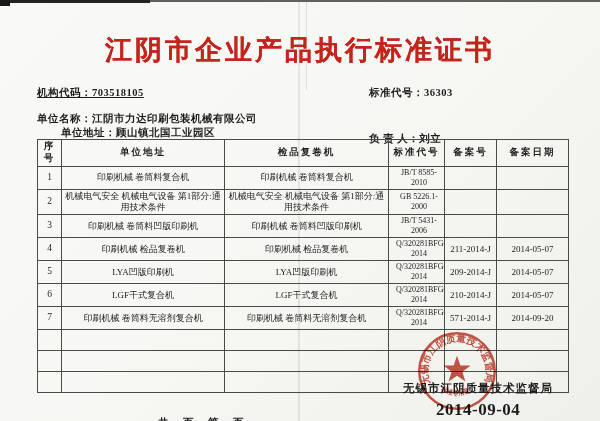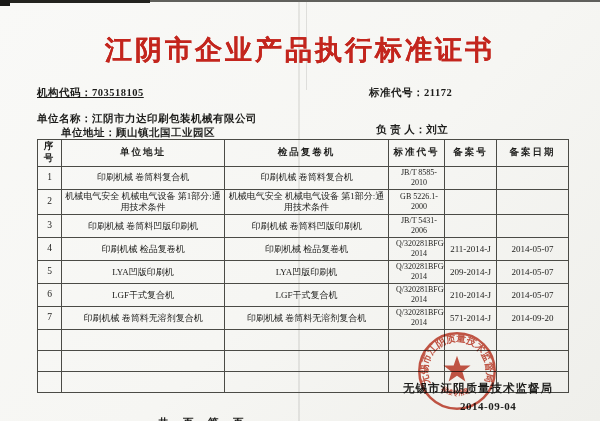--- a/index.html
+++ b/index.html
@@ -20,62 +20,62 @@
     position:absolute; left:0; top:32px; width:600px; text-align:center;
     font-size:27px; font-weight:bold; color:#c3251d; letter-spacing:3px;
     text-shadow:0 0 .4px #c3251d;
   }
 
   .field { position:absolute; font-size:10.5px; font-weight:bold; letter-spacing:.5px; white-space:nowrap; }
   .f-orgcode { left:37px;  top:86px;text-decoration:underline; }
   .f-certno  { left:369px; top:86px; }
   .f-company { left:37px;  top:112px; }
   .f-address { left:37px;  top:126px;margin-left:24px; }
-  .f-person  { left:369px; top:123px;margin-left:7px; }
+  .f-person  { left:369px; top:132px; }
 
   table.cert {
     position:absolute; left:37px; top:139px; width:531px;
     border-collapse:collapse; table-layout:fixed;
   }
   table.cert th, table.cert td {
     border:1px solid #4b4b46; text-align:center; vertical-align:middle;
     padding:1px 2px; color:#1d1d1b; line-height:1.25; overflow:hidden;
   }
   table.cert th { font-size:9.5px; font-weight:bold; letter-spacing:2px; height:18px; }
   tr.data-row td { font-size:9px; height:19px; }
   tr.data-row td.col0 { font-size:9.5px; }
   tr.data-row td.col3 { font-size:8px; letter-spacing:0;padding-left:7px; }
   tr.empty-row td { height:18px; }
   col.c0 { width:24px; } col.c1 { width:163px; } col.c2 { width:164px; }
   col.c3 { width:56px; } col.c4 { width:52px; }  col.c5 { width:72px; }
 
   .footer-pages { position:absolute; left:158px; top:384px; font-size:10.5px; font-weight:bold; letter-spacing:2px;margin-top:32px; }
   .footer-authority { position:absolute; left:403px; top:381px; font-size:11.5px; font-weight:bold; letter-spacing:1px; }
-  .footer-date { position:absolute; left:436px; top:400px; font-size:11px; font-weight:bold; letter-spacing:.5px;margin-left:24px; }
+  .footer-date { position:absolute; left:436px; top:400px; font-size:17px; font-weight:bold; letter-spacing:.5px; }
 
   .stamp { position:absolute; left:407px; top:321px; width:100px; height:100px;
            mix-blend-mode:multiply; opacity:.88; }
   .stamp svg { width:100%; height:100%; }
   .stamp text { font-family:"Liberation Serif","DejaVu Serif",serif; fill:#c2402e; font-weight:bold; }
 </style>
 </head>
 <body>
 
 <div id="page">
 
   <div class="edge-top-1"></div>
   <div class="edge-top-2"></div>
   <div class="corner-blot"></div>
   <div class="crease"></div>
   <div class="crease2"></div>
 
   <div class="title">江阴市企业产品执行标准证书</div>
 
   <div class="field f-orgcode"><span>机构代码：</span><span>703518105</span></div>
-  <div class="field f-certno"><span>标准代号：</span><span>21172</span></div>
+  <div class="field f-certno"><span>标准代号：</span><span>36303</span></div>
   <div class="field f-company"><span>单位名称：</span><span>江阴市力达印刷包装机械有限公司</span></div>
   <div class="field f-address"><span>单位地址：</span><span>顾山镇北国工业园区</span></div>
   <div class="field f-person"><span>负 责 人：</span><span>刘立</span></div>
 
   <table class="cert">
     <colgroup>
       <col class="c0">
         <col class="c1">
         <col class="c2">
         <col class="c3">

